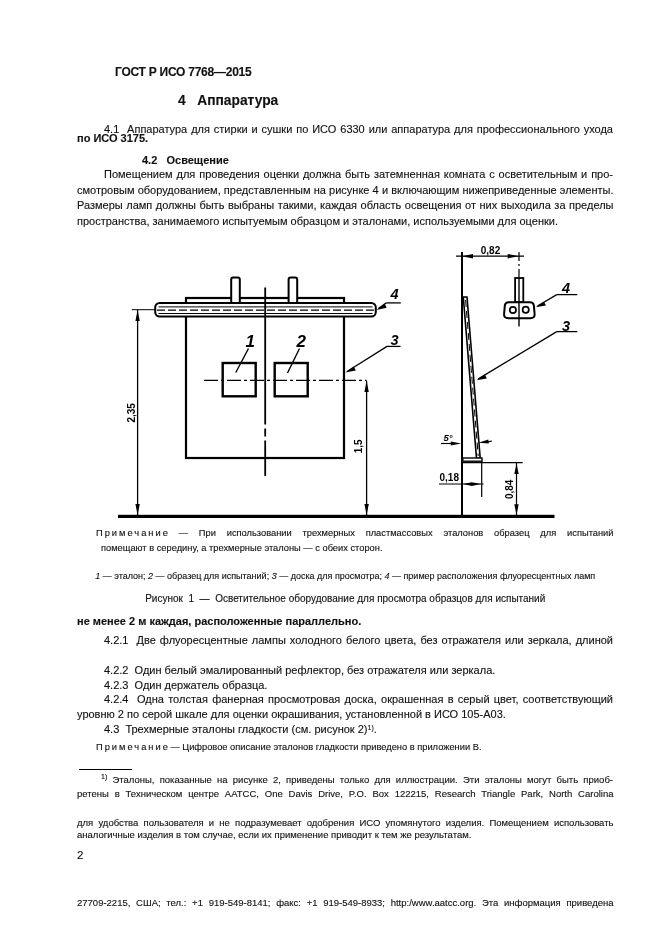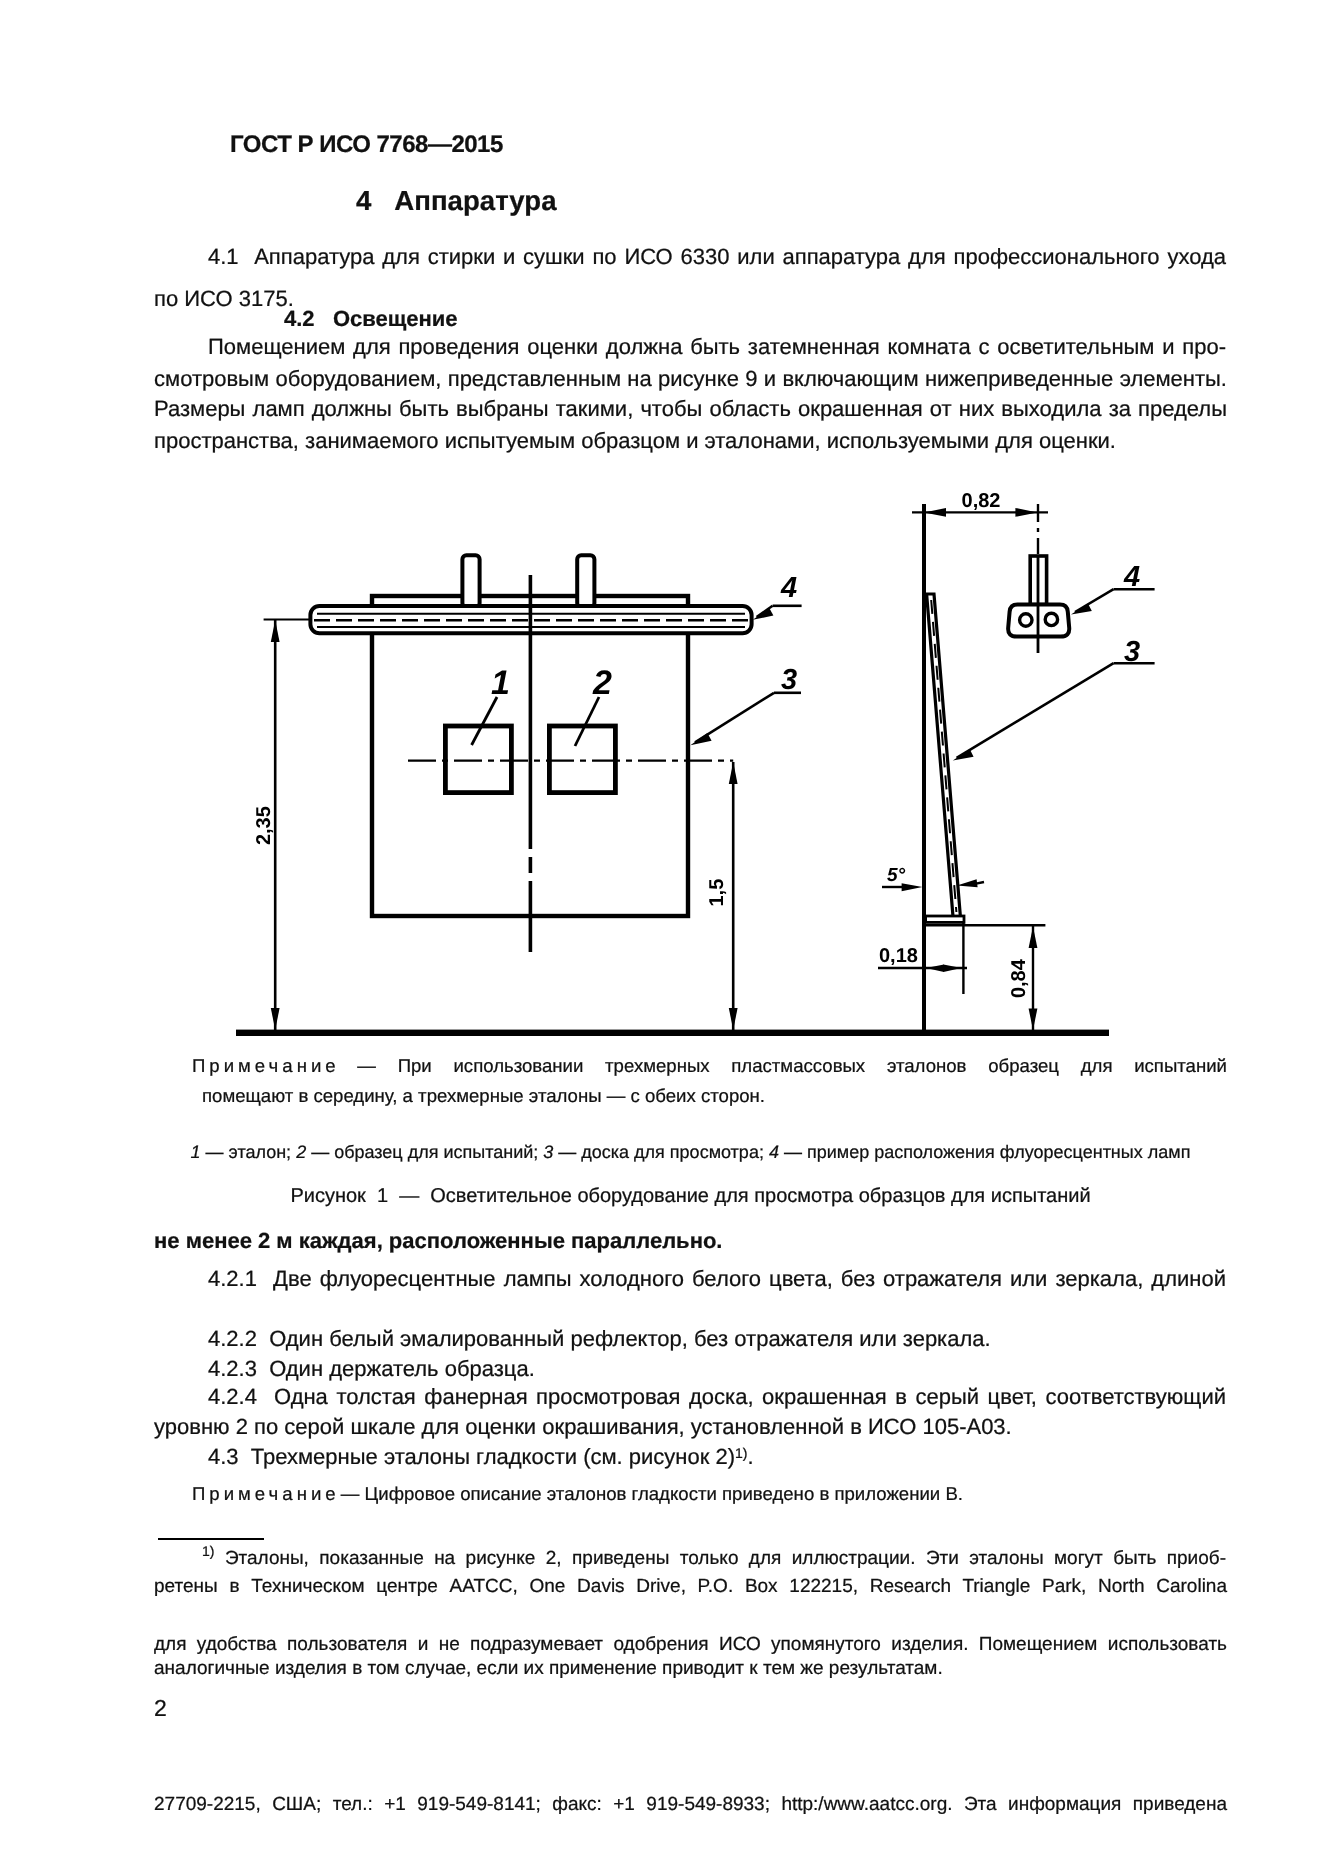--- a/index.html
+++ b/index.html
@@ -14,29 +14,29 @@
 </style>
 </head>
 <body>
 
 <div class="ln b" style="top:66px;font-size:12px;letter-spacing:-0.25px;">ГОСТ Р ИСО 7768—2015</div>
 
 <div class="ln b" style="top:94px;left:104px;font-size:13.8px;margin-left:36px;">4&nbsp;&nbsp;&nbsp;Аппаратура</div>
 
 <div class="ln j" style="top:123px;left:104px;width:509px;">4.1&nbsp;&nbsp;Аппаратура для стирки и сушки по ИСО 6330 или аппаратура для профессионального ухода</div>
 
-<div class="ln" style="top:144px;">по ИСО 3175.</div>
+<div class="ln" style="top:132px;font-weight:bold;">по ИСО 3175.</div>
 
 <div class="ln b" style="top:153.5px;left:104px;">4.2&nbsp;&nbsp;&nbsp;Освещение</div>
 
 <div class="ln j" style="top:168px;left:104px;width:509px;">Помещением для проведения оценки должна быть затемненная комната с осветительным и про-</div>
 
-<div class="ln j" style="top:183.5px;">смотровым оборудованием, представленным на рисунке 9 и включающим нижеприведенные элементы.</div>
-
-<div class="ln j" style="top:199px;">Размеры ламп должны быть выбраны такими, чтобы область окрашенная от них выходила за пределы</div>
+<div class="ln j" style="top:183.5px;">смотровым оборудованием, представленным на рисунке 4 и включающим нижеприведенные элементы.</div>
+
+<div class="ln j" style="top:199px;">Размеры ламп должны быть выбраны такими, каждая область освещения от них выходила за пределы</div>
 
 <div class="ln" style="top:214.5px;">пространства, занимаемого испытуемым образцом и эталонами, используемыми для оценки.</div>
 
 <svg width="661" height="936" viewBox="0 0 661 936" style="position:absolute;top:0;left:0;" fill="none" stroke="#000">
 
   <g>
       <rect x="186" y="298" width="158" height="160" stroke-width="2.2"></rect>
     </g>
 
   <g>

